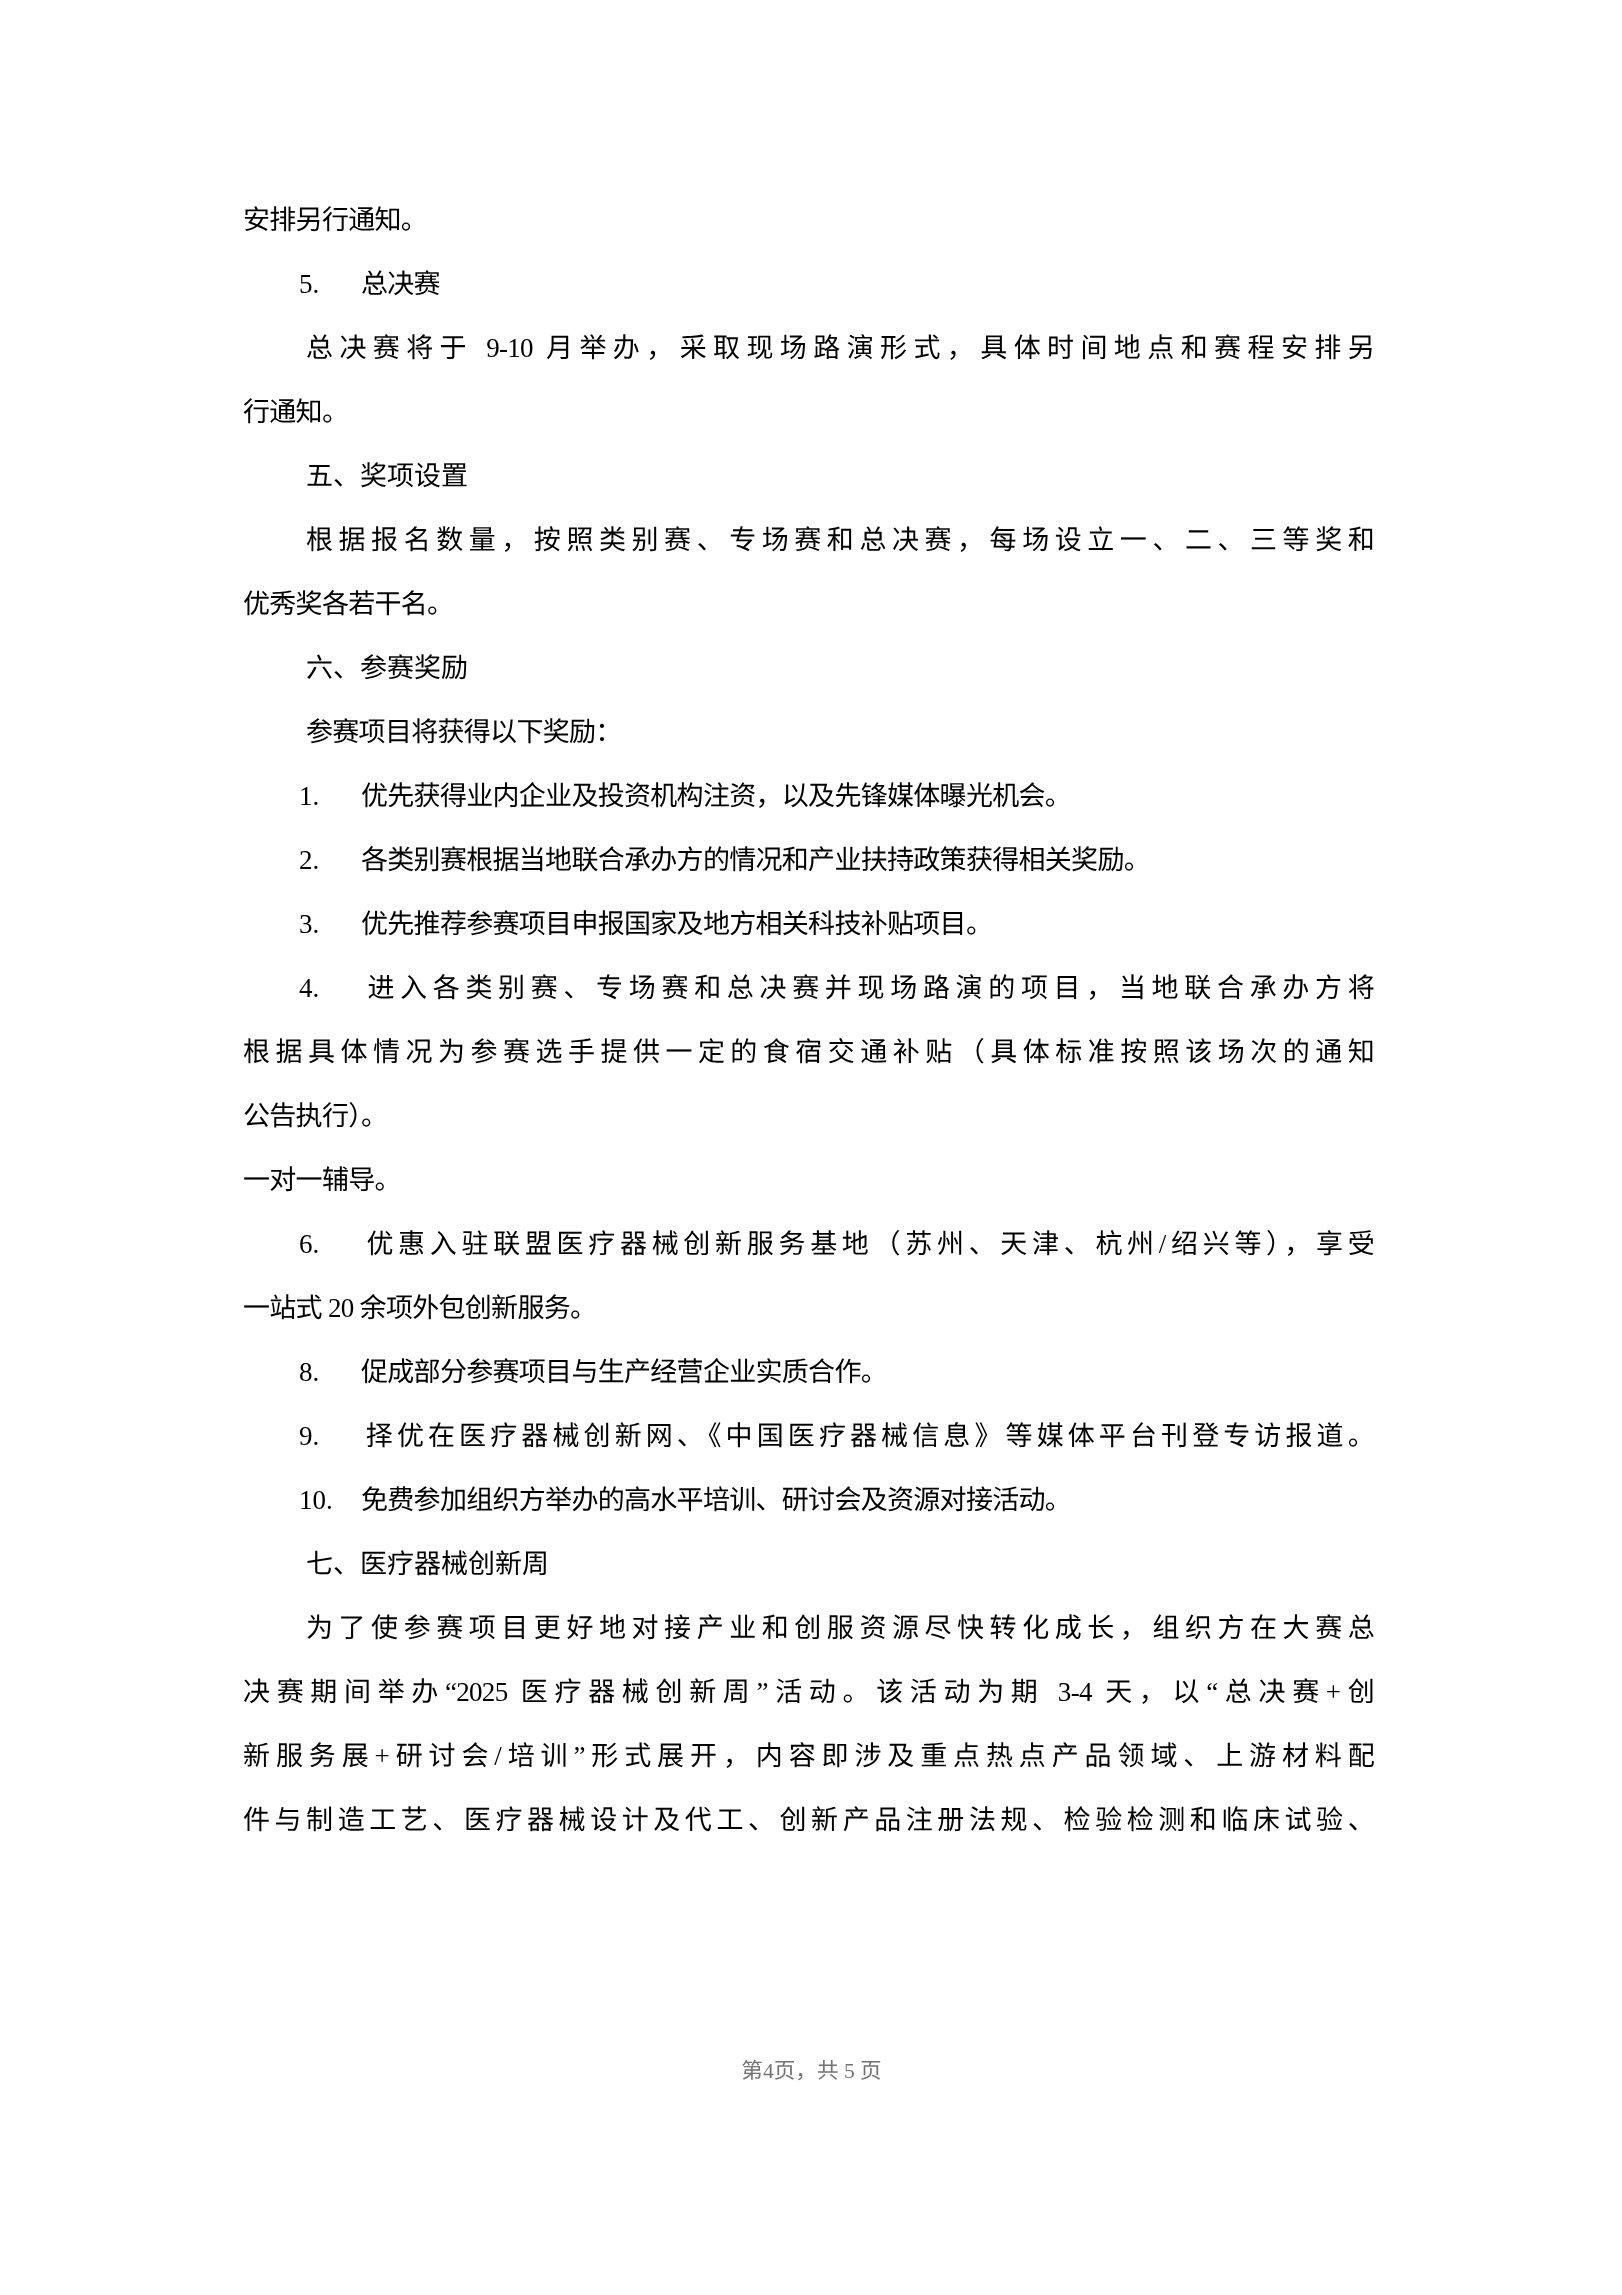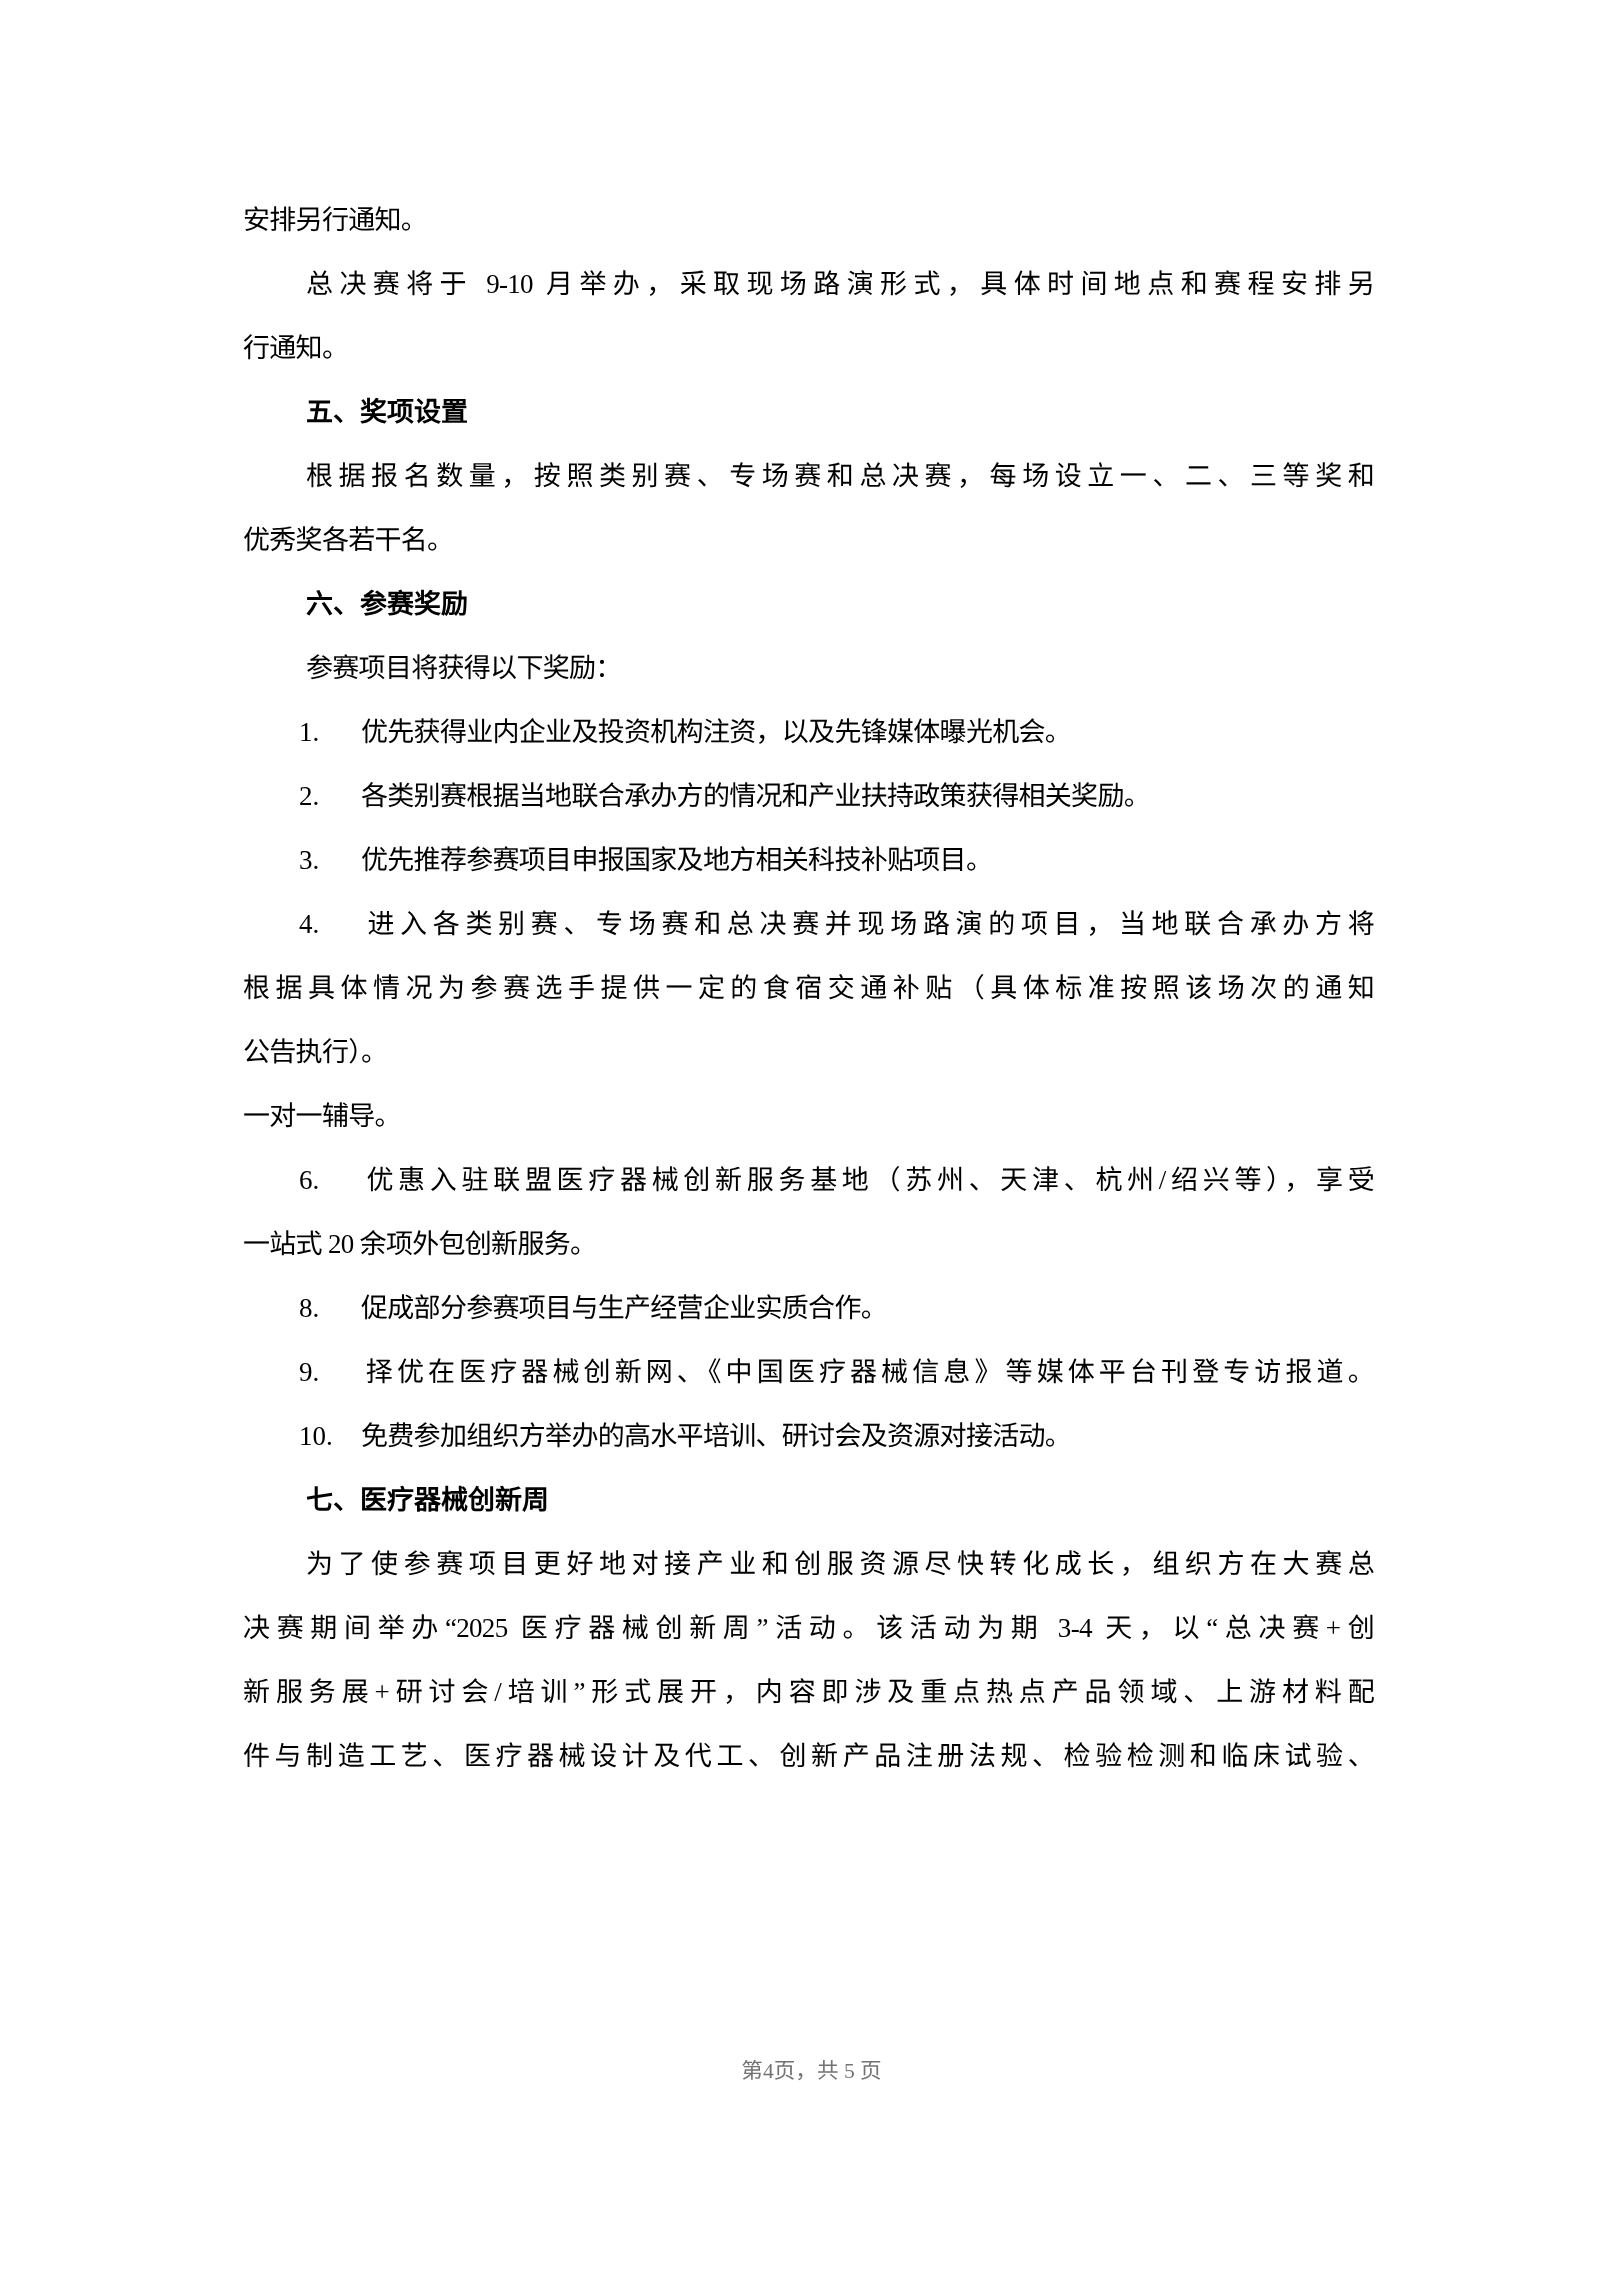--- a/index.html
+++ b/index.html
@@ -34,21 +34,21 @@
   }
   .line.indent {
     padding-left: 63px;
   }
   .line.justify {
     text-align: justify;
     text-align-last: justify;
   }
   .line.heading {
     font-family: "Liberation Sans", "DejaVu Sans", sans-serif;
-    font-weight: bold;
+    font-weight: normal;
     letter-spacing: 0;
   }
   .num {
     display: inline-block;
     margin-left: 56px;
     width: 62px;
     letter-spacing: 0;
   }
   .footer {
     position: absolute;
@@ -61,20 +61,21 @@
     letter-spacing: 0;
     color: #737373;
   }
 </style>
 </head>
 <body>
 
 <div class="page">
   <div class="content" id="content">
       <div class="line body"><span>安排另行通知。</span></div>
+      <div class="line list"><span class="num">5.</span><span>总决赛</span></div>
       <div class="line body indent justify"><span>总决赛将于 9-10 月举办，采取现场路演形式，具体时间地点和赛程安排另</span></div>
       <div class="line body"><span>行通知。</span></div>
       <div class="line heading indent"><span>五、奖项设置</span></div>
       <div class="line body indent justify"><span>根据报名数量，按照类别赛、专场赛和总决赛，每场设立一、二、三等奖和</span></div>
       <div class="line body"><span>优秀奖各若干名。</span></div>
       <div class="line heading indent"><span>六、参赛奖励</span></div>
       <div class="line body indent"><span>参赛项目将获得以下奖励：</span></div>
       <div class="line list"><span class="num">1.</span><span>优先获得业内企业及投资机构注资，以及先锋媒体曝光机会。</span></div>
       <div class="line list"><span class="num">2.</span><span>各类别赛根据当地联合承办方的情况和产业扶持政策获得相关奖励。</span></div>
       <div class="line list"><span class="num">3.</span><span>优先推荐参赛项目申报国家及地方相关科技补贴项目。</span></div>

